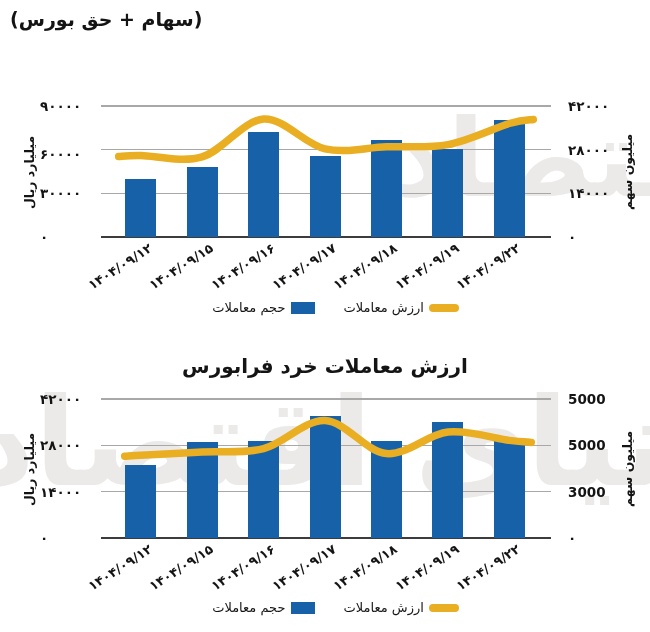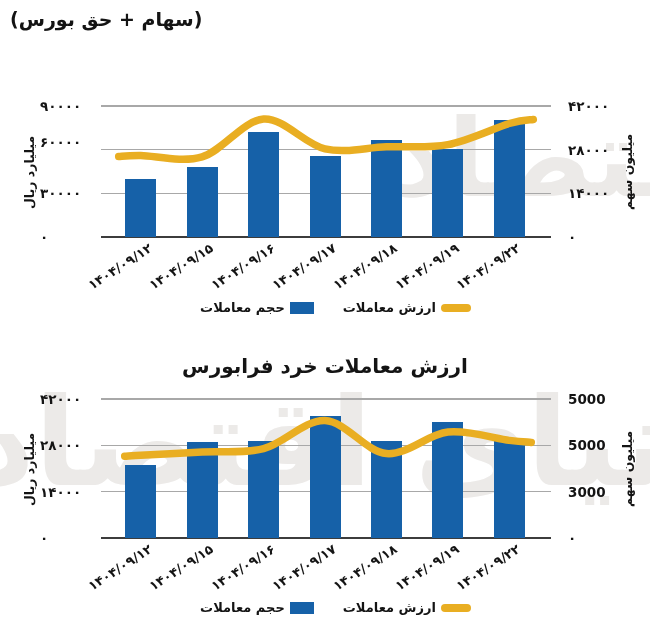--- a/index.html
+++ b/index.html
@@ -23,21 +23,21 @@
     font-size:12.5px;font-weight:700;z-index:4;display:flex;align-items:center;justify-content:center;
     height:110px;width:18px;}
   .axis-unit.left{left:20px;}
   .axis-unit.right{left:618px;}
   .vbar{position:absolute;width:31px;background:var(--bar,#1661a8);z-index:2;}
   .line-svg{position:absolute;z-index:3;overflow:visible;}
   .date-label{position:absolute;width:88px;height:16px;line-height:16px;font-size:13px;font-weight:700;
     text-align:right;transform:rotate(-33deg);transform-origin:100% 50%;z-index:4;white-space:nowrap;}
   .legend{position:absolute;left:0;width:650px;display:flex;justify-content:center;align-items:center;
     transform:translateX(8px);z-index:4;direction:ltr;}
-  .legend .lg-label{font-size:13px;font-weight:700;margin:0 5px;}
+  .legend .lg-label{font-size:13px;font-weight:400;margin:0 5px;}
   .legend .sw-bar{display:inline-block;width:24px;height:12px;background:var(--bar,#1661a8);}
   .legend .sw-line{display:inline-block;width:30px;height:8px;border-radius:4px;background:var(--line,#e9ae22);}
   .legend .lg-gap{display:inline-block;width:24px;}
 </style>
 </head>
 <body>
 
 <div id="stage" dir="rtl" style="--bar: #1661A8; --line: #E9AE22; --grid: #A8A8A8; --base: #3C3C3C; --txt: #141414; --wm: #ECEAE8; --bg: #FFFFFF;">
   <div class="wm" id="wm1">دنیای اقتصاد</div>
   <div class="wm" id="wm2">دنیای اقتصاد</div>
@@ -45,21 +45,21 @@
   <div class="header-note">(سهام + حق بورس)</div>
 
   <section class="chart-sec">
     <div class="axis-unit left" style="top: 116.5px;">میلیارد ریال</div>
     <div class="axis-unit right" style="top: 116.5px;">میلیون سهم</div>
     <div class="plot">
         <div class="gridline" style="left: 101px; width: 450px; top: 105.3px;"></div>
         <div class="tick-label l" dir="ltr" style="top: 97px;">۹۰۰۰۰</div>
         <div class="tick-label r" dir="ltr" style="top: 97px;">۴۲۰۰۰</div>
         <div class="gridline" style="left: 101px; width: 450px; top: 149px;"></div>
-        <div class="tick-label l" dir="ltr" style="top: 133px;">۶۰۰۰۰</div>
+        <div class="tick-label l" dir="ltr" style="top: 145px;">۶۰۰۰۰</div>
         <div class="tick-label r" dir="ltr" style="top: 140.7px;">۲۸۰۰۰</div>
         <div class="gridline" style="left: 101px; width: 450px; top: 192.6px;"></div>
         <div class="tick-label l" dir="ltr" style="top: 184.3px;">۳۰۰۰۰</div>
         <div class="tick-label r" dir="ltr" style="top: 184.3px;">۱۴۰۰۰</div>
         <div class="baseline" style="left: 101px; width: 450px; top: 235.7px;"></div>
         <div class="tick-label l" dir="ltr" style="top: 228px;">۰</div>
         <div class="tick-label r" dir="ltr" style="top: 228px;">۰</div>
         <div class="vbar" style="left: 125.2px; top: 179px; height: 58px;"></div>
         <div class="vbar" style="left: 186.6px; top: 167.1px; height: 69.9px;"></div>
         <div class="vbar" style="left: 248.1px; top: 132.2px; height: 104.8px;"></div>

